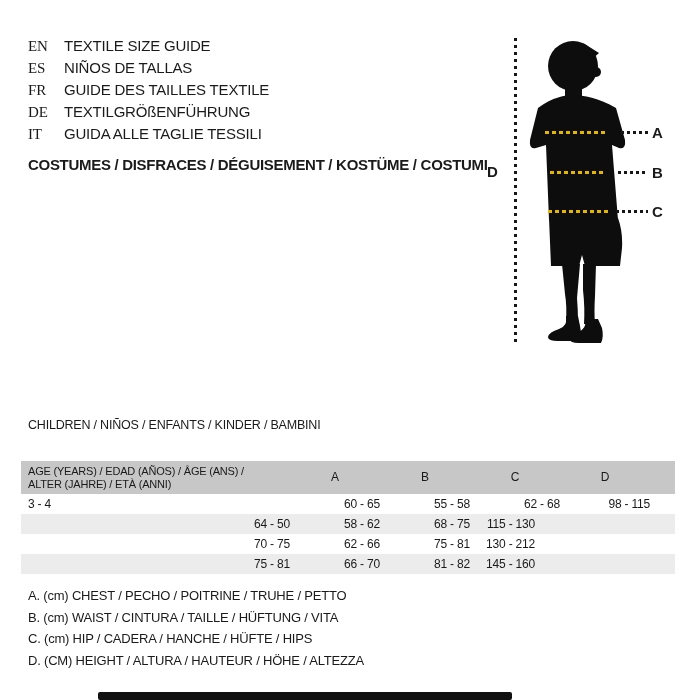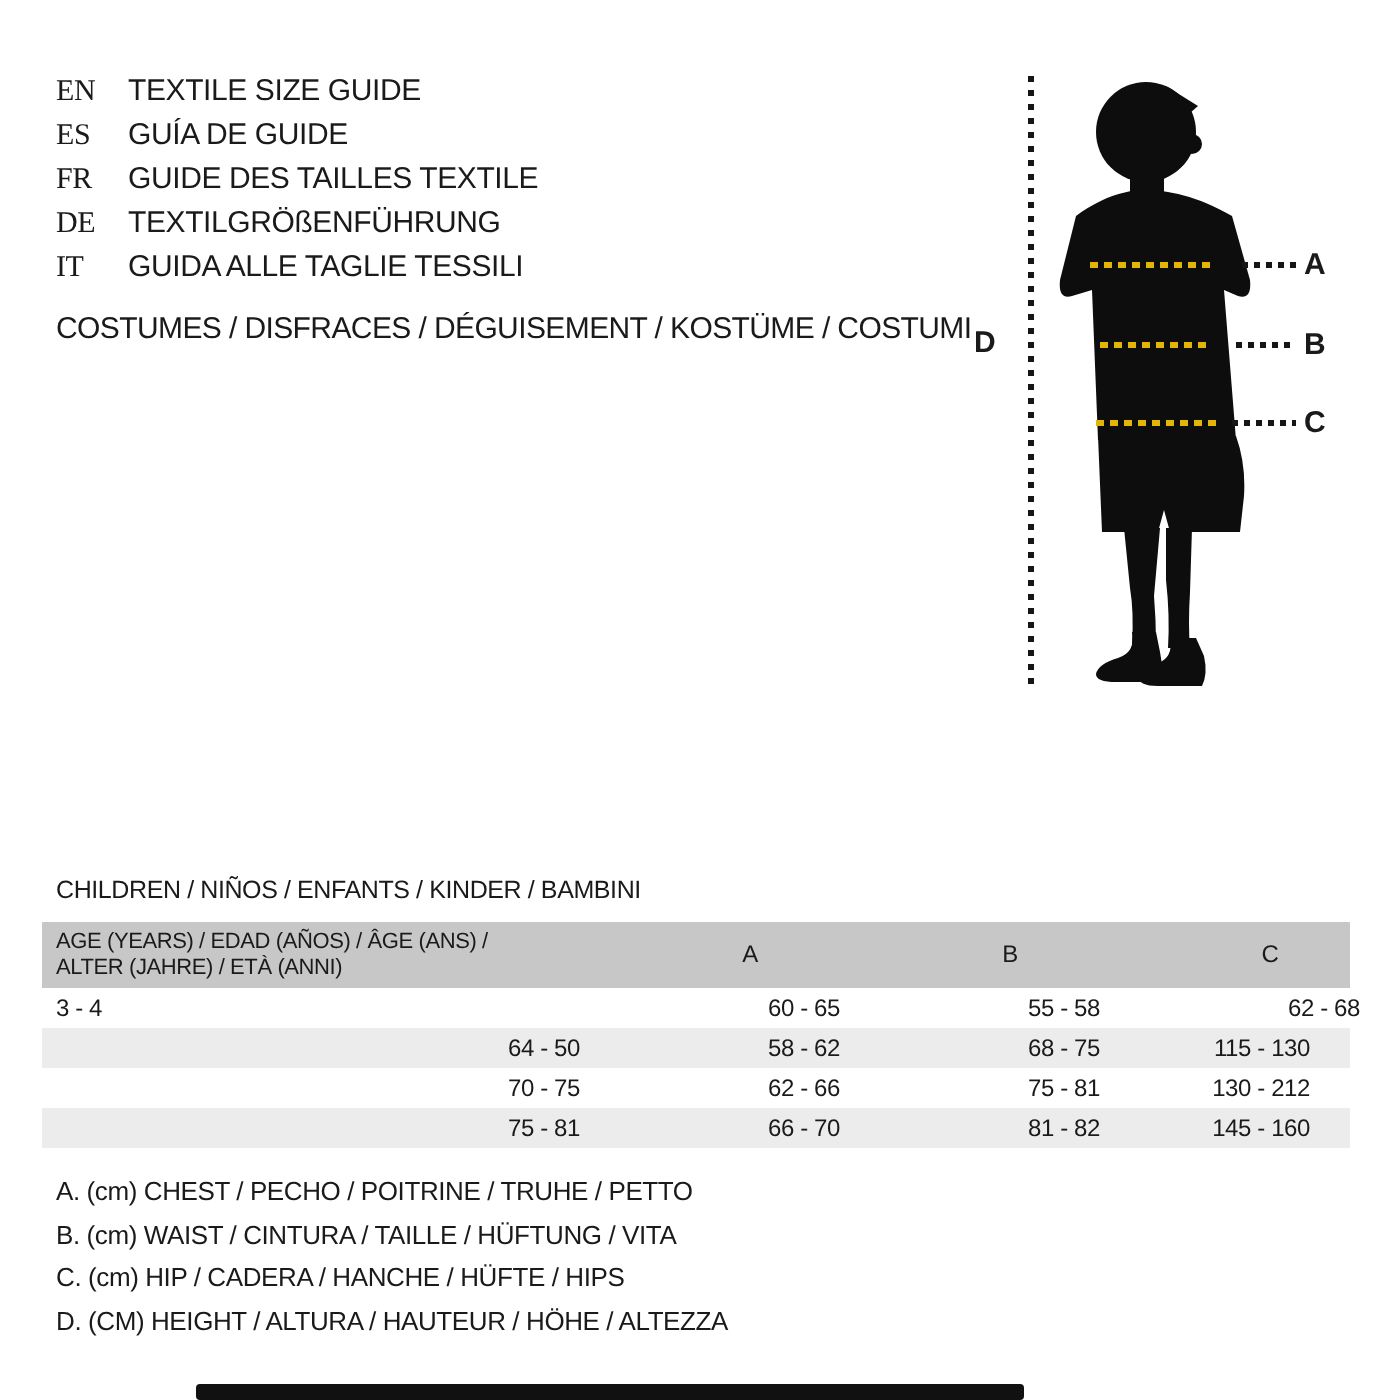--- a/index.html
+++ b/index.html
@@ -10,35 +10,35 @@
     letter-spacing:-0.2px;
     overflow:hidden;
   }
   .abs { position:absolute; }
 
   
   .lang-row { left:28px; height:18px; font-size:15px; line-height:18px; white-space:nowrap; }
   .lang-code { display:inline-block; width:36px;font-family:Liberation Serif, serif; }
 
   
-  .category-title { left:28px; top:156px; font-size:15px; font-weight:400; letter-spacing:-0.3px; white-space:nowrap; }
+  .category-title { left:28px; top:156px; font-size:15px; font-weight:700; letter-spacing:-0.3px; white-space:nowrap; }
 
   
   .v-dots { width:3px; background:repeating-linear-gradient(to bottom, #161616 0 3px, transparent 3px 7px); }
   .dash-yellow { height:3px; background:repeating-linear-gradient(to right, var(--accent_yellow,#e3b505) 0 4px, transparent 4px 7px); }
   .dots-black { height:3px; background:repeating-linear-gradient(to right, #161616 0 3px, transparent 3px 6px); }
   .measure-label { font-size:15px; font-weight:700; line-height:18px; }
   .silhouette { fill:var(--silhouette,#0d0d0d); }
 
   
-  .section-title { left:28px; top:438px; font-size:12.5px; white-space:nowrap; }
+  .section-title { left:28px; top:418px; font-size:12.5px; white-space:nowrap; }
 
   
   .size-table { left:21px; top:461px; width:654px; }
-  .t-row { display:grid; grid-template-columns:269px 90px 90px 90px 115px; align-items:center;gap:40px; }
+  .t-row { display:grid; grid-template-columns:269px 90px 90px 90px 115px; align-items:center; }
   .t-head { background:var(--header_gray,#c7c7c7); height:33px; font-size:11px; line-height:13px; }
   .t-head .age-head { padding-left:7px; }
   .t-col-letter { text-align:center; font-size:12px; padding-right:0; }
   .t-head .t-col-letter:last-child, .t-data .t-cell:last-child { padding-right:25px; }
   .t-data { height:20px; font-size:12px; }
   .t-data:nth-child(odd) { background:var(--row_alt,#ececec); }
   .t-age { padding-left:7px; }
   .t-cell { text-align:right; }
 
   
@@ -47,21 +47,21 @@
   
   .bottom-bar { left:98px; top:692px; width:414px; height:8px; background:#111111; border-radius:2px; }
 </style>
 </head>
 <body>
 
 <div class="abs lang-row" style="top:37px">
   <span class="lang-code">EN</span><span>TEXTILE SIZE GUIDE</span>
 </div>
 <div class="abs lang-row" style="top:59px">
-  <span class="lang-code">ES</span><span>GUÍA DE GUIDE</span>
+  <span class="lang-code">ES</span><span>NIÑOS DE TALLAS</span>
 </div>
 <div class="abs lang-row" style="top:81px">
   <span class="lang-code">FR</span><span>GUIDE DES TAILLES TEXTILE</span>
 </div>
 <div class="abs lang-row" style="top:103px">
   <span class="lang-code">DE</span><span>TEXTILGRÖßENFÜHRUNG</span>
 </div>
 <div class="abs lang-row" style="top:125px">
   <span class="lang-code">IT</span><span>GUIDA ALLE TAGLIE TESSILI</span>
 </div>

